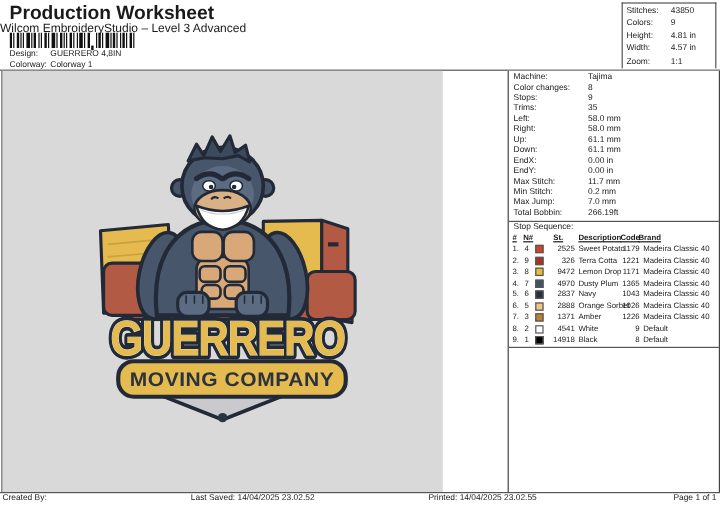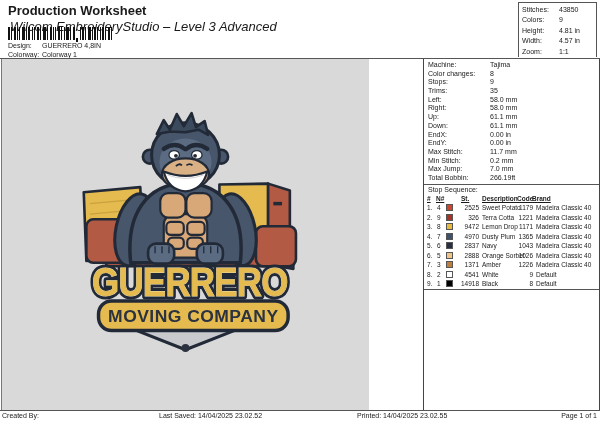--- a/index.html
+++ b/index.html
@@ -1,21 +1,21 @@
 <!DOCTYPE html>
 <html style="--bg: #d9d9d9; --outline: #222a38; --fur: #47566b; --fur_light: #5b6b82; --fur_dark: #3c4a5e; --skin: #d9b184; --chest: #d9a878; --yellow: #e5bb4f; --yellow_deep: #c9a23e; --terra: #b25a43; --cream: #efe0b0; --text_navy: #2b3240; --patch: #c9cacd;"><head>
 <meta charset="utf-8">
 <style>
   html,body{margin:0;padding:0;background:#fff;}
   .page{position:relative;width:600px;height:424px;background:#fff;overflow:hidden;
         font-family:"Liberation Sans",sans-serif;color:#1a1a1a;}
   .abs{position:absolute;}
   
-  .title{left:8px;top:3px;font-size:13px;font-weight:bold;}
-  .subtitle{left:10px;top:19px;font-size:13px;font-style:italic;}
+  .title{left:8px;top:3px;font-size:16px;font-weight:bold;}
+  .subtitle{left:0;top:19px;font-size:10px;}
   .barcode{left:8px;top:27px;width:110px;height:15px;}
   .meta-row{left:8px;font-size:7px;}
   .meta-row .lbl{display:inline-block;width:32px;}
   .hline{height:1px;background:#555;left:0;right:0;}
   
   .stats-box{left:518px;top:2px;width:79px;height:55px;border:1px solid #555;border-bottom:none;
              padding:2px 0 0 3px;box-sizing:border-box;font-size:7px;}
   .stat-row{display:flex;height:10.4px;line-height:10.4px;}
   .stat-row .sl{width:37px;}
   

